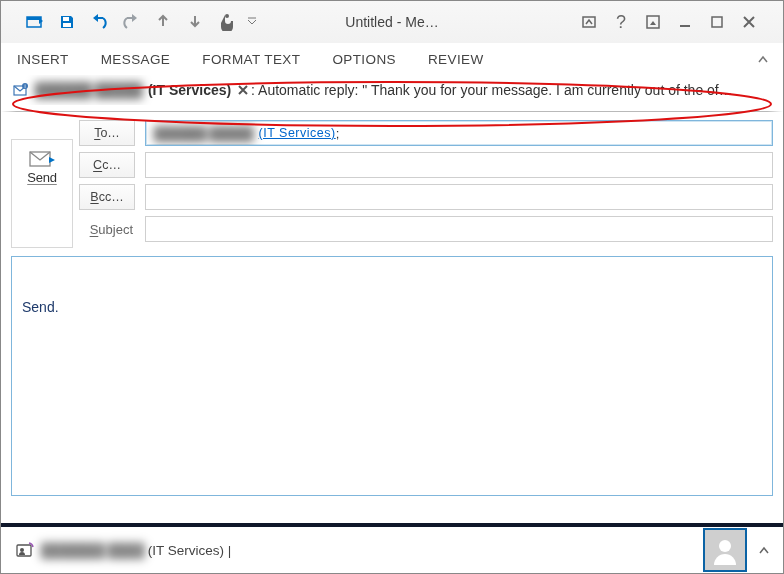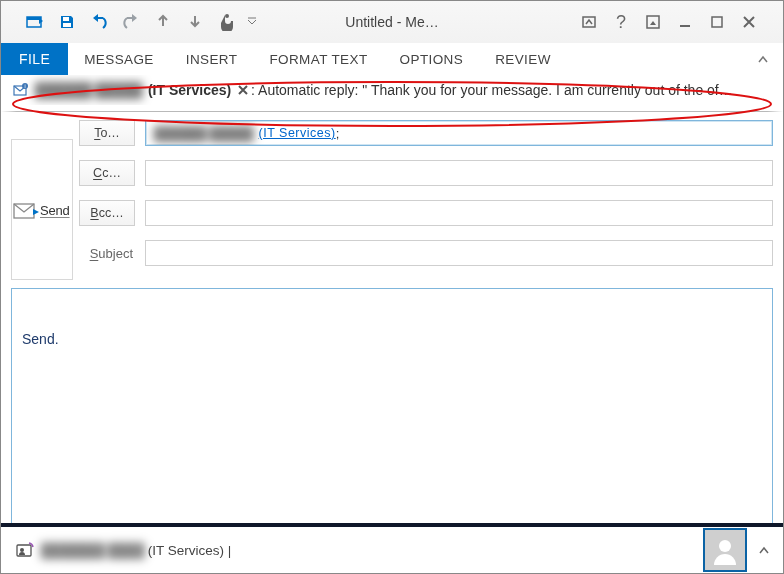--- a/index.html
+++ b/index.html
@@ -119,37 +119,37 @@
   .divider { height: 1px; background: linear-gradient(to right, rgba(0,0,0,0) 0%, #b9b9b9 2%, #b9b9b9 98%, rgba(0,0,0,0) 100%); margin-top:6px;}
   
   .compose {
     display: flex;
     padding: 8px 10px 0 10px;
     gap: 6px;
   }
   .send-col {
     width: 62px;
     display: flex;
-    flex-direction: row;
+    flex-direction: column;
     align-items: center;
     border: 1px solid #d8d8d8;
     padding-top: 8px;
     padding-bottom: 6px;
     background:#fff;
     margin-top:19px;
   }
   .send-col .env { width:28px; height:22px; display:flex; align-items:center; justify-content:center; }
   .send-col .label { font-size:13px; text-decoration: underline; text-decoration-color:#888; text-underline-offset: 2px; color:#333; letter-spacing: -0.2px; }
   .fields {
     flex: 1;
   }
   .row {
     display: flex;
     align-items: center;
-    margin-bottom: 14px;
+    margin-bottom: 6px;
     gap: 10px;
   }
   .row .lbl-btn {
     width: 56px;
     height: 26px;
     border: 1px solid #cfcfcf;
     display: flex;
     align-items: center;
     justify-content: center;
     font-size: 12.5px;
@@ -338,23 +338,22 @@
     </div>
     <div class="btn">
       <svg width="14" height="14">
           <path d="M2 2 L12 12 M12 2 L2 12" stroke="#666" stroke-width="2"></path>
         </svg>
     </div>
   </div>
 </div>
 
 <div class="ribbon-tabs">
-  <div class="tab file">FILE</div>
+  <div class="tab">INSERT</div>
   <div class="tab">MESSAGE</div>
-  <div class="tab">INSERT</div>
   <div class="tab">FORMAT TEXT</div>
   <div class="tab">OPTIONS</div>
   <div class="tab">REVIEW</div>
   <div style="margin-left:auto;display:flex;align-items:center;padding-right:8px">
     <div class="btn" style="width:24px;display:flex;align-items:center;justify-content:center">
       <svg width="12" height="10">
           <path d="M2 8 L6 3 L10 8" fill="none" stroke="#777" stroke-width="1.5"></path>
         </svg>
     </div>
   </div>

